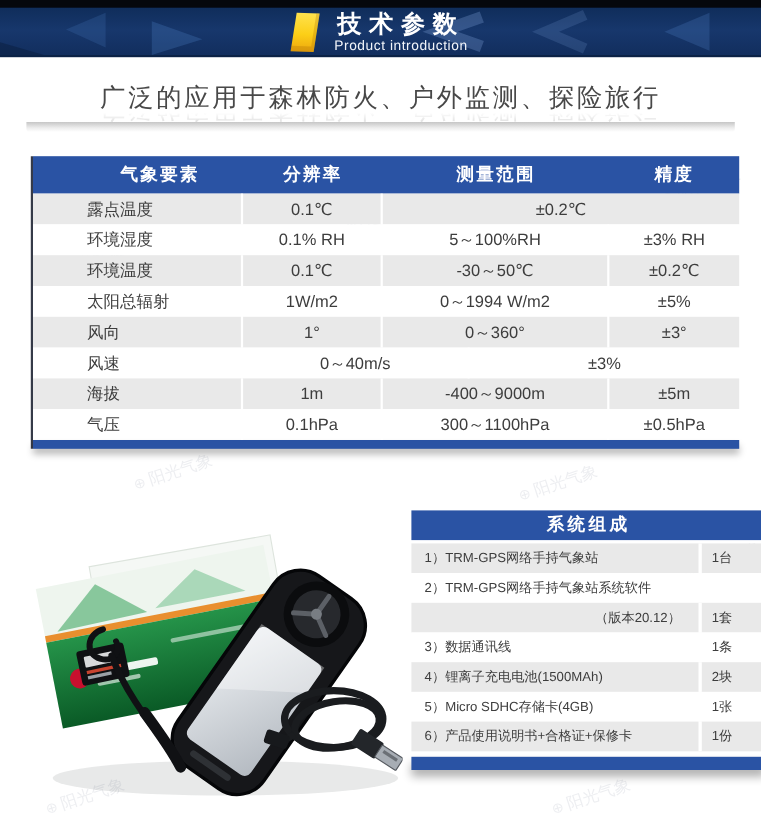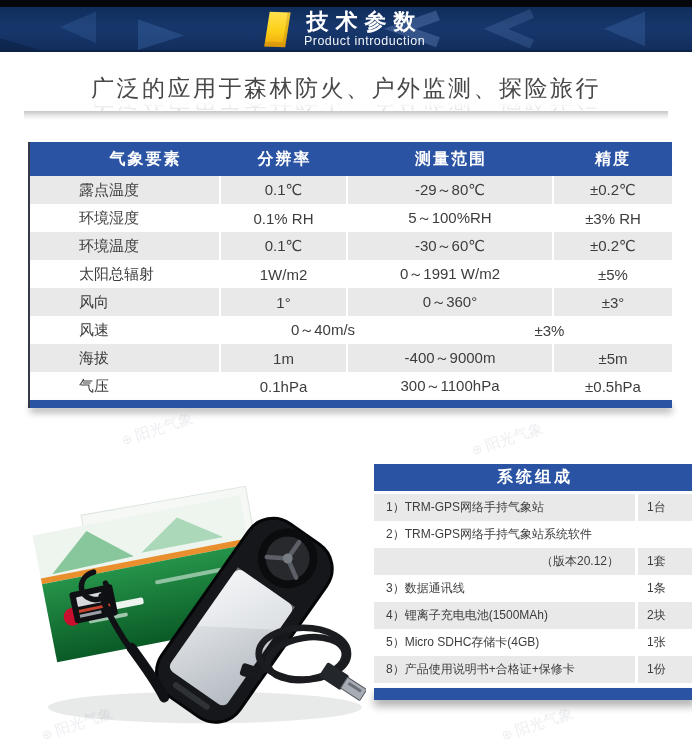--- a/index.html
+++ b/index.html
@@ -136,39 +136,38 @@
   <div class="spec-header">
     <div class="c1">气象要素</div>
     <div class="c2">分辨率</div>
     <div class="c3">测量范围</div>
     <div class="c4">精度</div>
   </div>
   <div class="spec-rows">
     <div class="spec-row">
       <div class="c1">露点温度</div>
       <div class="c2">0.1℃</div>
-      <div class="c3">-29～80℃</div>
       <div class="c4">±0.2℃</div>
     </div>
     <div class="spec-row">
       <div class="c1">环境湿度</div>
       <div class="c2">0.1% RH</div>
       <div class="c3">5～100%RH</div>
       <div class="c4">±3% RH</div>
     </div>
     <div class="spec-row">
       <div class="c1">环境温度</div>
       <div class="c2">0.1℃</div>
-      <div class="c3">-30～60℃</div>
+      <div class="c3">-30～50℃</div>
       <div class="c4">±0.2℃</div>
     </div>
     <div class="spec-row">
       <div class="c1">太阳总辐射</div>
       <div class="c2">1W/m2</div>
-      <div class="c3">0～1991 W/m2</div>
+      <div class="c3">0～1994 W/m2</div>
       <div class="c4">±5%</div>
     </div>
     <div class="spec-row">
       <div class="c1">风向</div>
       <div class="c2">1°</div>
       <div class="c3">0～360°</div>
       <div class="c4">±3°</div>
     </div>
     <div class="spec-row">
       <div class="c1">风速</div>
@@ -291,19 +290,19 @@
       </div>
       <div class="sys-row">
         <div class="sys-name">4）锂离子充电电池(1500MAh)</div>
         <div class="sys-qty">2块</div>
       </div>
       <div class="sys-row">
         <div class="sys-name">5）Micro SDHC存储卡(4GB)</div>
         <div class="sys-qty">1张</div>
       </div>
       <div class="sys-row">
-        <div class="sys-name">8）产品使用说明书+合格证+保修卡</div>
+        <div class="sys-name">6）产品使用说明书+合格证+保修卡</div>
         <div class="sys-qty">1份</div>
       </div>
     </div>
     <div class="sys-bar"></div>
   </div>
 </div>
 
 </body></html>

